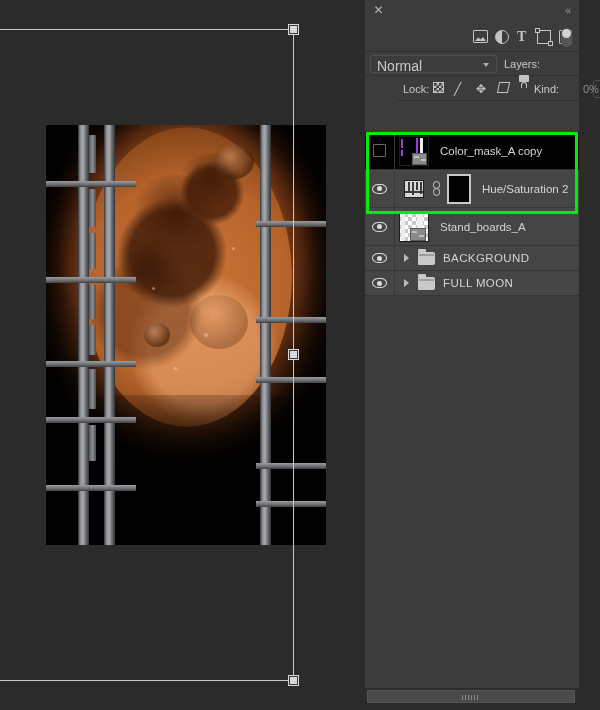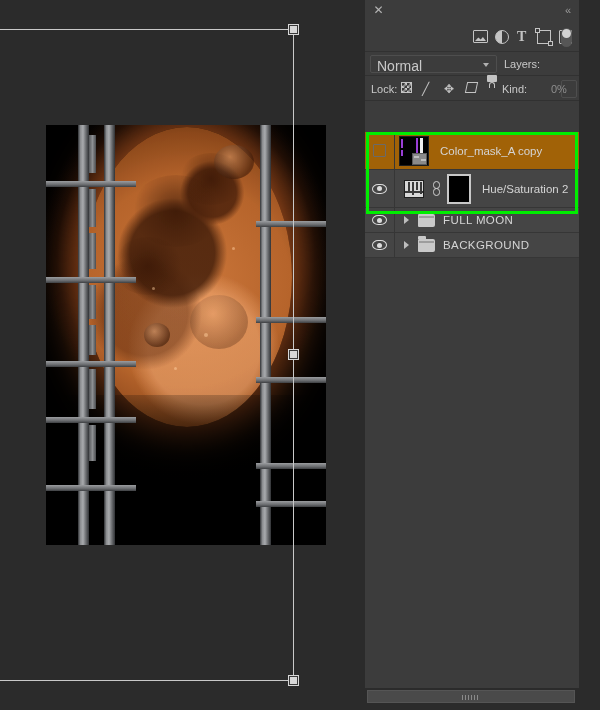--- a/index.html
+++ b/index.html
@@ -190,21 +190,21 @@
   }
   .blend-label { position: absolute; left: 6px; top: 2px; color: #c9c9c9; font-size: 14px; }
   .op-label {
     position: absolute; left: 139px; top: 6px; color: #c9c9c9; font-size: 11px;
   }
   .op-box {
     position: absolute; left: 190px; top: 3px; width: 36px; height: 18px;
   }
 
   .lock-row {
-    position: relative; height: 25px; background: #3c3c3c; border-bottom: 1px solid #313131;
+    position: relative; height: 25px; background: #3c3c3c; border-bottom: 1px solid #313131; margin-left: 32px;
   }
   .lock-label { position: absolute; left: 6px; top: 7px; color: #c9c9c9; font-size: 11px; }
   .lk { position: absolute; top: 6px; width: 14px; height: 13px; }
   .lk-trans {
     border: 1px solid #c4c4c4; width: 11px; height: 11px;
     background:
       linear-gradient(45deg, #c4c4c4 25%, transparent 25%, transparent 75%, #c4c4c4 75%) 0 0/5px 5px,
       linear-gradient(45deg, #c4c4c4 25%, transparent 25%, transparent 75%, #c4c4c4 75%) 2.5px 2.5px/5px 5px;
   }
   .lk-brush { color: #c4c4c4; font-size: 12px; }
@@ -225,21 +225,21 @@
 
   
   #layer-list {
     position: absolute; left: 0; top: 132px; width: 214px; height: 533px;
     background: #3c3c3c;
   }
   .layer-row {
     position: relative; height: 38px; background: #454545;
     border-bottom: 1px solid #363636; display: flex; align-items: center;
   }
-  .layer-row.selected { background: #a16207; }
+  .layer-row.selected { background: #000000; }
   .layer-row.folder { height: 25px; }
   .eye-cell {
     width: 30px; height: 100%; display: flex; align-items: center; justify-content: center;
     border-right: 1px solid #363636;
   }
   .eye {
     position: relative; width: 15px; height: 10px;
   }
   .eye b {
     position: absolute; left: 0; top: 0; width: 15px; height: 10px;
@@ -519,43 +519,59 @@
           <u></u>
         </div>
         <span class="link-ic">
             <b></b>
             <s></s>
           </span>
         <span class="mask-thumb"></span>
         <span class="layer-name">Hue/Saturation 2</span>
       </div>
 
+      <div class="layer-row">
+        <div class="eye-cell">
+          <span class="eye">
+              <b></b>
+              <s></s>
+            </span>
+        </div>
+        <div class="thumb checker">
+          <span class="t-white" style="left:1px;top:1px;width:4px;height:26px;"></span>
+          <span class="t-white" style="left:17px;top:1px;width:6px;height:14px;"></span>
+          <span class="t-gray" style="left:10px;top:15px;width:16px;height:13px;"></span>
+          <span class="t-bar" style="left:12px;top:18px;width:5px;height:2px;"></span>
+          <span class="t-bar" style="left:19px;top:22px;width:5px;height:2px;"></span>
+        </div>
+        <span class="layer-name">Stand_boards_A</span>
+      </div>
 
       <div class="layer-row folder">
         <div class="eye-cell">
           <span class="eye">
               <b></b>
               <s></s>
             </span>
         </div>
         <span class="disc-arrow"></span>
         <span class="folder-ic"></span>
-        <span class="layer-name caps">FULL MOON</span>
+        <span class="layer-name caps">BACKGROUND</span>
       </div>
 
       <div class="layer-row folder">
         <div class="eye-cell">
           <span class="eye">
               <b></b>
               <s></s>
             </span>
         </div>
         <span class="disc-arrow"></span>
         <span class="folder-ic"></span>
-        <span class="layer-name caps">BACKGROUND</span>
+        <span class="layer-name caps">FULL MOON</span>
       </div>
     </div>
 
 
     <div class="panel-scroll">
       <div class="scroll-track">
         <div class="scroll-grip"></div>
       </div>
     </div>
   </div>

